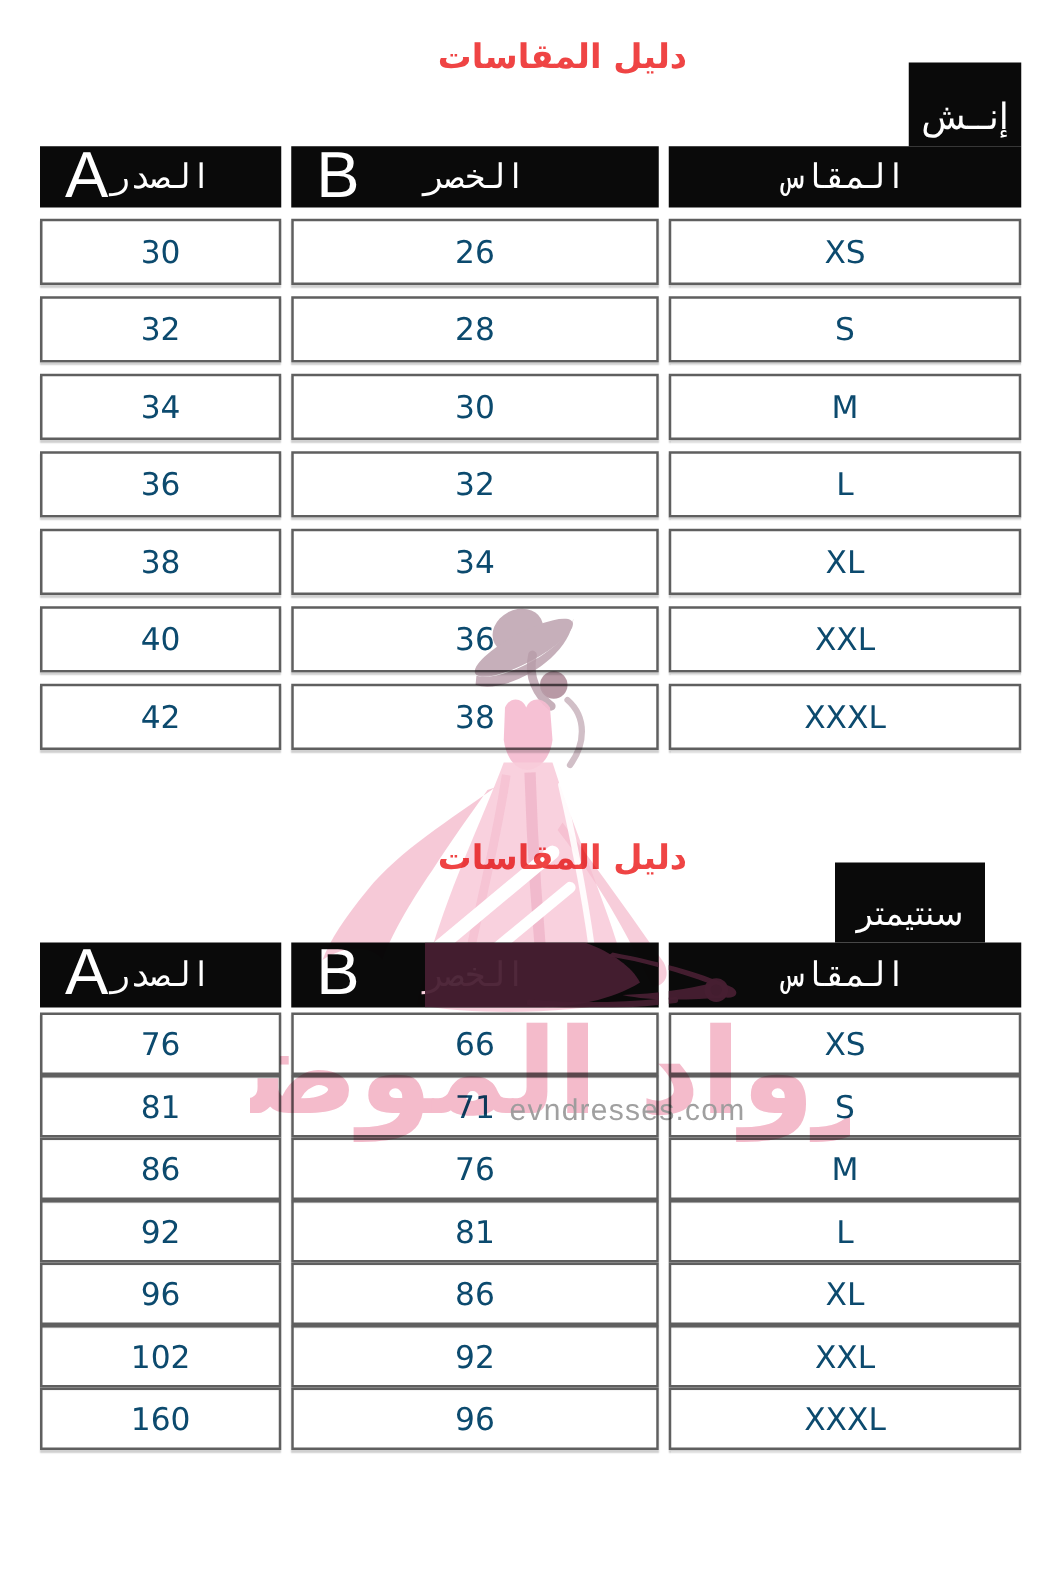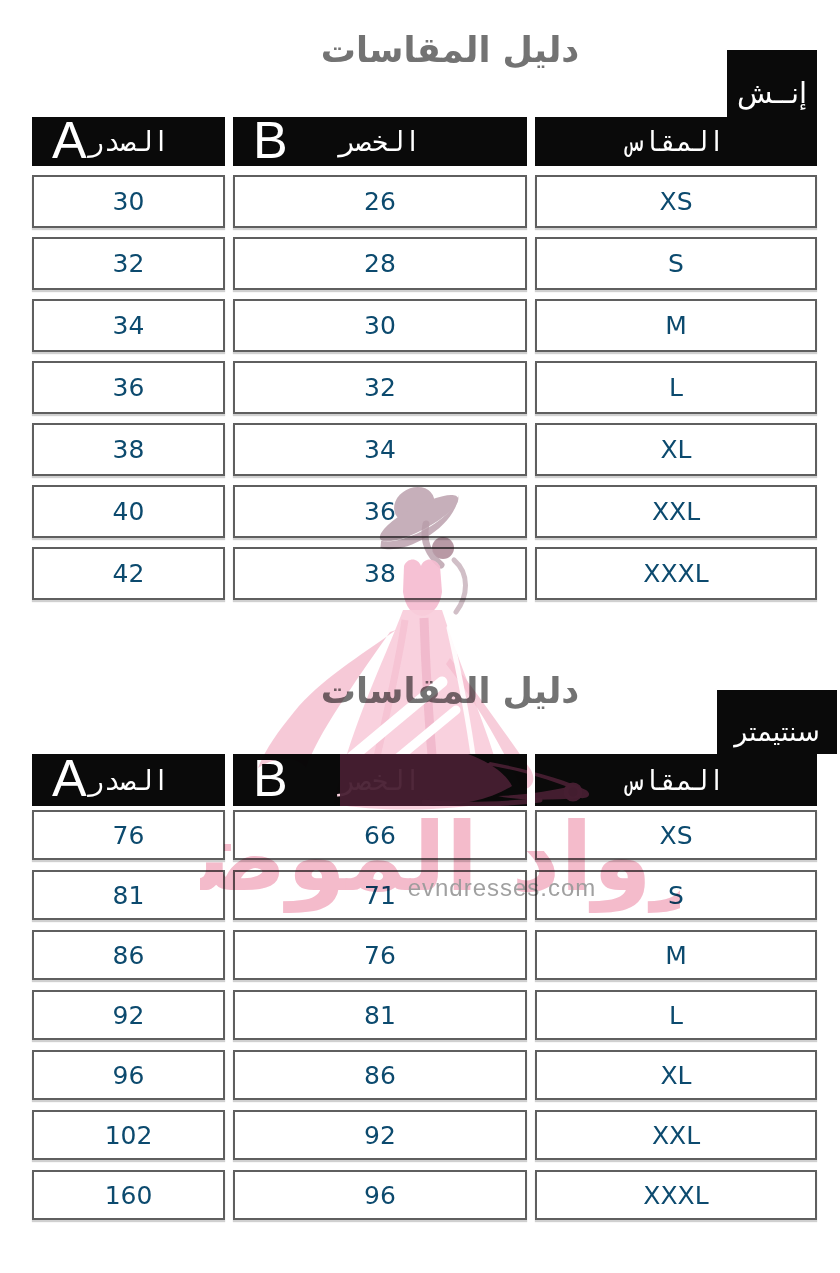--- a/index.html
+++ b/index.html
@@ -3,50 +3,50 @@
 <meta charset="utf-8">
 <style>
   html,body{margin:0;padding:0;background:#e9e9e9;}
   .page{
     position:relative;width:840px;height:1273px;background:#ffffff;
     overflow:hidden;margin:0 auto;
     font-family:"DejaVu Sans","Liberation Sans",sans-serif;
   }
   .title{
     position:absolute;left:60px;width:780px;text-align:center;
-    font-size:35px;font-weight:bold;color:#737373;margin:0;letter-spacing:0;
+    font-size:27px;font-weight:bold;color:#ef4444;margin:0;letter-spacing:0;
   }
   .title.t-inch{top:30px;}
   .title.t-cm{top:671px;}
   .badge{
     position:absolute;background:#0a0a0a;color:#fff;
     display:flex;align-items:flex-end;justify-content:center;
     font-size:29px;padding-bottom:7px;box-sizing:border-box;
   }
   .badge-inch{left:727px;top:50px;width:90px;height:67px;}
-  .badge-cm{left:717px;top:690px;width:120px;height:64px;font-size:27px;}
+  .badge-cm{left:668px;top:690px;width:120px;height:64px;font-size:27px;}
   .hrow,.grid{
     position:absolute;left:32px;width:785px;
     display:grid;grid-template-columns:193px 294px 282px;column-gap:8px;
   }
   .hrow-inch{top:117px;height:49px;}
   .hrow-cm{top:754px;height:52px;}
   .hcell{
     position:relative;background:#0a0a0a;color:#ffffff;overflow:visible;
   }
   .hletter{
     position:absolute;left:20px;top:50%;transform:translateY(-53%);
     font-family:"Liberation Sans",sans-serif;font-size:52px;font-weight:400;line-height:1;
   }
   .hlabel{
     position:absolute;inset:0;display:flex;align-items:center;justify-content:center;
     font-size:27px;padding-top:2px;font-family:Liberation Mono, monospace;
   }
   .grid-inch{top:175px;grid-auto-rows:53px;row-gap:9px;}
-  .grid-cm{top:810px;grid-auto-rows:50px;row-gap:10px;}
+  .grid-cm{top:810px;grid-auto-rows:50px;}
   .cell{
     border:2px solid #5f5f5f;background:transparent;
     display:flex;align-items:center;justify-content:center;
     font-size:25px;color:#0c4a6e;
     box-shadow:0 2px 1px rgba(120,120,120,.35);
   }
   .watermark{
     position:absolute;left:200px;top:460px;width:480px;height:470px;
     mix-blend-mode:multiply;z-index:5;pointer-events:none;
   }

